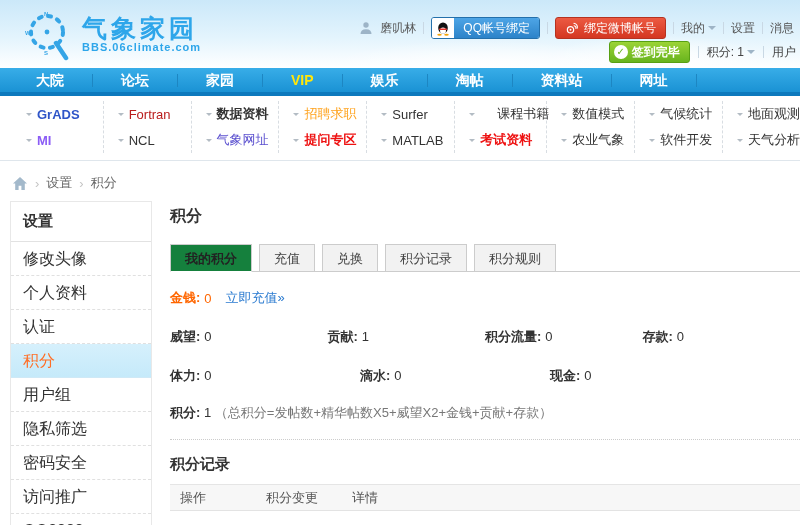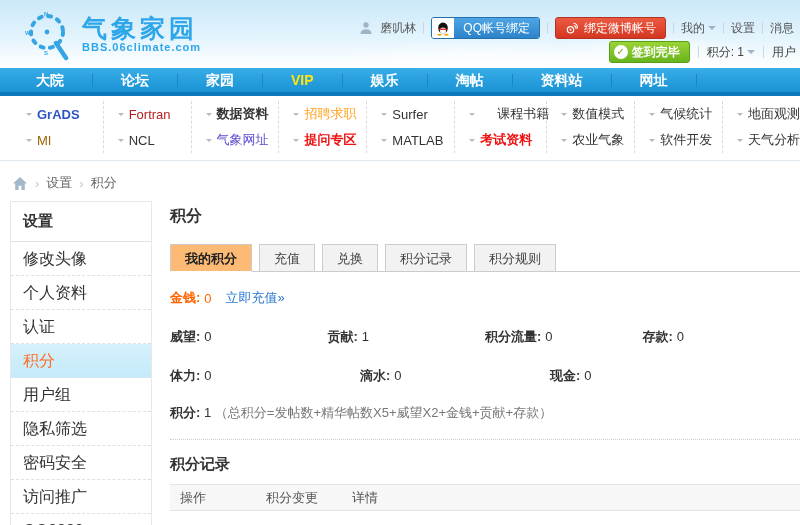--- a/index.html
+++ b/index.html
@@ -63,21 +63,21 @@
   .sb-title { font-size:15px; font-weight:bold; padding:10px 0 10px 12px; border-bottom:1px solid #e2e2e2; }
   .sb-item { height:34px; line-height:33px; padding-left:12px; font-size:16px; color:#333;
     border-bottom:1px dashed #e0e0e0; cursor:pointer; }
   .sb-item.active { background:linear-gradient(180deg,#d6f0fc,#c5eafa); color:#ff6e26; border-bottom:1px solid #cfe9f6; }
 
   .main { flex:1; padding:5px 0 0 18px; min-width:0; }
   .main-title { font-size:16px; font-weight:bold; margin-bottom:16px; }
   .tabs { display:flex; align-items:flex-end; border-bottom:1px solid #ccc; height:29px; }
   .tab { height:28px; line-height:27px; padding:0 14px; font-size:13px; color:#444;
     background:#f2f2f2; border:1px solid #ccc; margin-right:7px; margin-bottom:-1px; cursor:pointer; }
-  .tab.active { background:#fdba74; border-bottom-color:#fff; font-weight:bold; color:#222; }
+  .tab.active { background:#15803d; border-bottom-color:#fff; font-weight:bold; color:#222; }
 
   .money-line { margin-top:17px; font-size:13px; display:flex; align-items:center; gap:4px; }
   .money-label { color:#ff6600; font-weight:bold; }
   .money-value { color:#ff6600; }
   .recharge-link { color:#2b7bd0; margin-left:10px; cursor:pointer; }
 
   .stats-row { display:flex; margin-top:21px; font-size:13px; }
   .stat-cell { width:190px; white-space:nowrap; }
   .stat-label { font-weight:bold; }
   .stat-value { margin-left:4px; }
@@ -188,21 +188,21 @@
 </div>
 
 <div class="submenu">
   <div class="sm-col">
     <div class="sm-item">
         <span class="sm-caret"></span>
         <span style="color: rgb(47, 85, 200); font-weight: bold;">GrADS</span>
       </div>
     <div class="sm-item">
         <span class="sm-caret"></span>
-        <span style="color: #a16207; font-weight: normal;">MI</span>
+        <span style="color: #8b5cf6; font-weight: bold;">MI</span>
       </div>
   </div>
   <div class="sm-col">
     <div class="sm-item">
         <span class="sm-caret"></span>
         <span style="color: #b91c1c; font-weight: normal;">Fortran</span>
       </div>
     <div class="sm-item">
         <span class="sm-caret"></span>
         <span style="color: rgb(51, 51, 51); font-weight: normal;">NCL</span>

